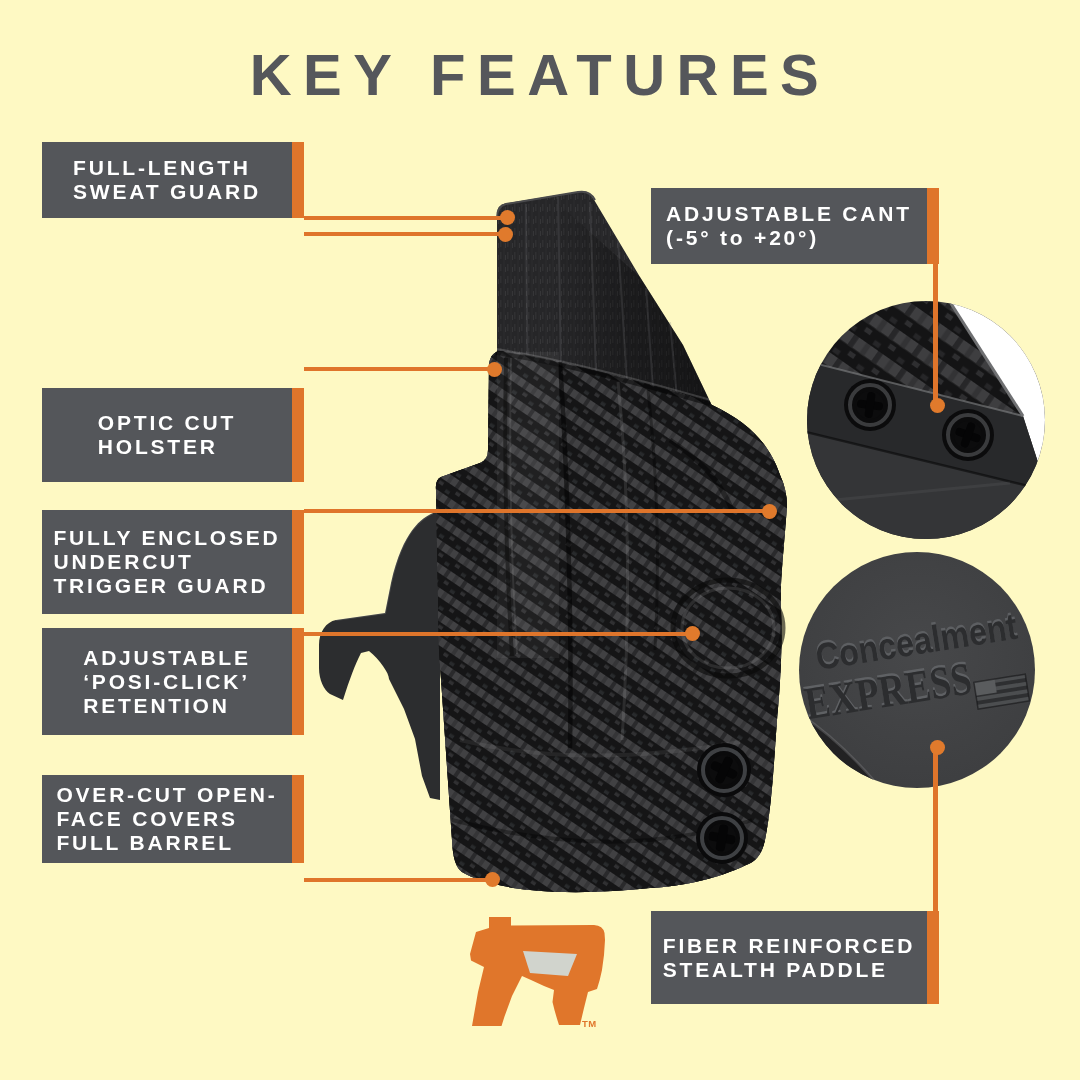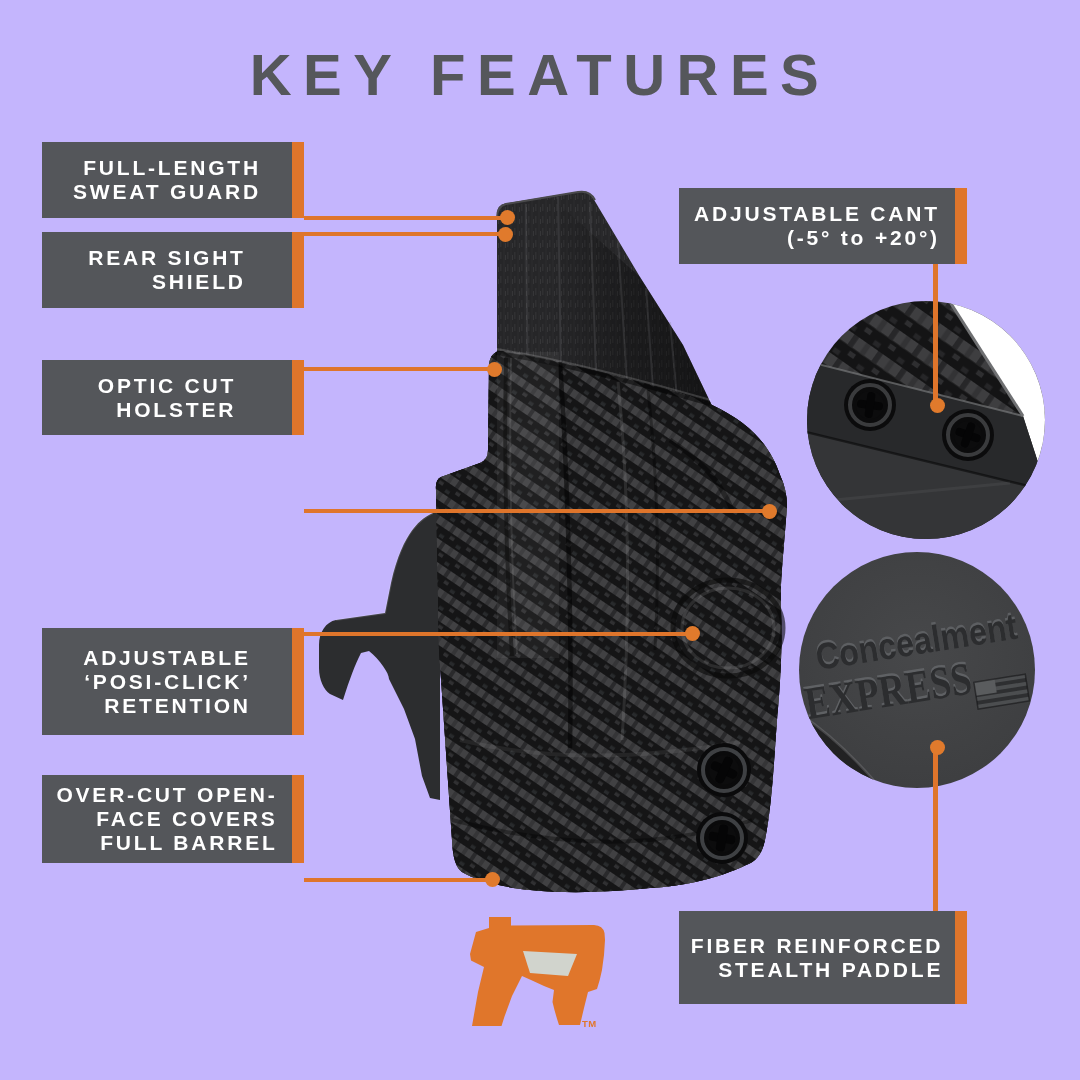--- a/index.html
+++ b/index.html
@@ -1,29 +1,29 @@
 <!DOCTYPE html>
 <html><head><meta charset="utf-8">
 <style>
 html,body{margin:0;padding:0}
-#page{position:relative;width:1080px;height:1080px;background:#c4b5fd;overflow:hidden;font-family:"Liberation Sans",sans-serif}
+#page{position:relative;width:1080px;height:1080px;background:#fef9c3;overflow:hidden;font-family:"Liberation Sans",sans-serif}
 #title{position:absolute;left:0;top:45px;width:1080px;text-align:center;color:#55575b;font-weight:bold;font-size:58px;letter-spacing:11.5px;line-height:60px}
-.box{position:absolute;background:#54565a;border-right:12px solid #df752b;color:#fff;font-weight:bold;display:flex;align-items:center;justify-content:center;text-align:right;font-size:21px;line-height:24px;letter-spacing:2.8px}
+.box{position:absolute;background:#54565a;border-right:12px solid #df752b;color:#fff;font-weight:bold;display:flex;align-items:center;justify-content:center;text-align:left;font-size:21px;line-height:24px;letter-spacing:2.8px}
 .lb{left:42px;width:250px}
-.rb{left:679px;width:276px}
+.rb{left:651px;width:276px}
 .hline{position:absolute;height:4px;background:#df752b;z-index:6}
 .vline{position:absolute;width:5px;background:#df752b;z-index:6}
 .dot{position:absolute;width:15px;height:15px;border-radius:50%;background:#e07a2c;z-index:7}
 </style></head><body>
 <div id="page">
 <div id="title">KEY FEATURES</div>
 
 <div class="box lb" style="top:142px;height:76px">FULL-LENGTH<br>SWEAT GUARD</div>
-<div class="box lb" style="top:232px;height:76px">REAR SIGHT<br>SHIELD</div>
-<div class="box lb" style="top:360px;height:75px">OPTIC CUT<br>HOLSTER</div>
+<div class="box lb" style="top:388px;height:94px">OPTIC CUT<br>HOLSTER</div>
+<div class="box lb" style="top:510px;height:104px">FULLY ENCLOSED<br>UNDERCUT<br>TRIGGER GUARD</div>
 <div class="box lb" style="top:628px;height:107px">ADJUSTABLE<br>‘POSI-CLICK’<br>RETENTION</div>
 <div class="box lb" style="top:775px;height:88px">OVER-CUT OPEN-<br>FACE COVERS<br>FULL BARREL</div>
 <div class="box rb" style="top:188px;height:76px">ADJUSTABLE CANT<br>(-5° to +20°)</div>
 <div class="box rb" style="top:911px;height:93px">FIBER REINFORCED<br>STEALTH PADDLE</div>
 
 <div class="hline" style="left:304px;top:216px;width:203px"></div>
 <div class="hline" style="left:304px;top:232px;width:201px"></div>
 <div class="hline" style="left:304px;top:367px;width:190px"></div>
 <div class="hline" style="left:304px;top:509px;width:465px"></div>
 <div class="hline" style="left:304px;top:632px;width:388px"></div>

